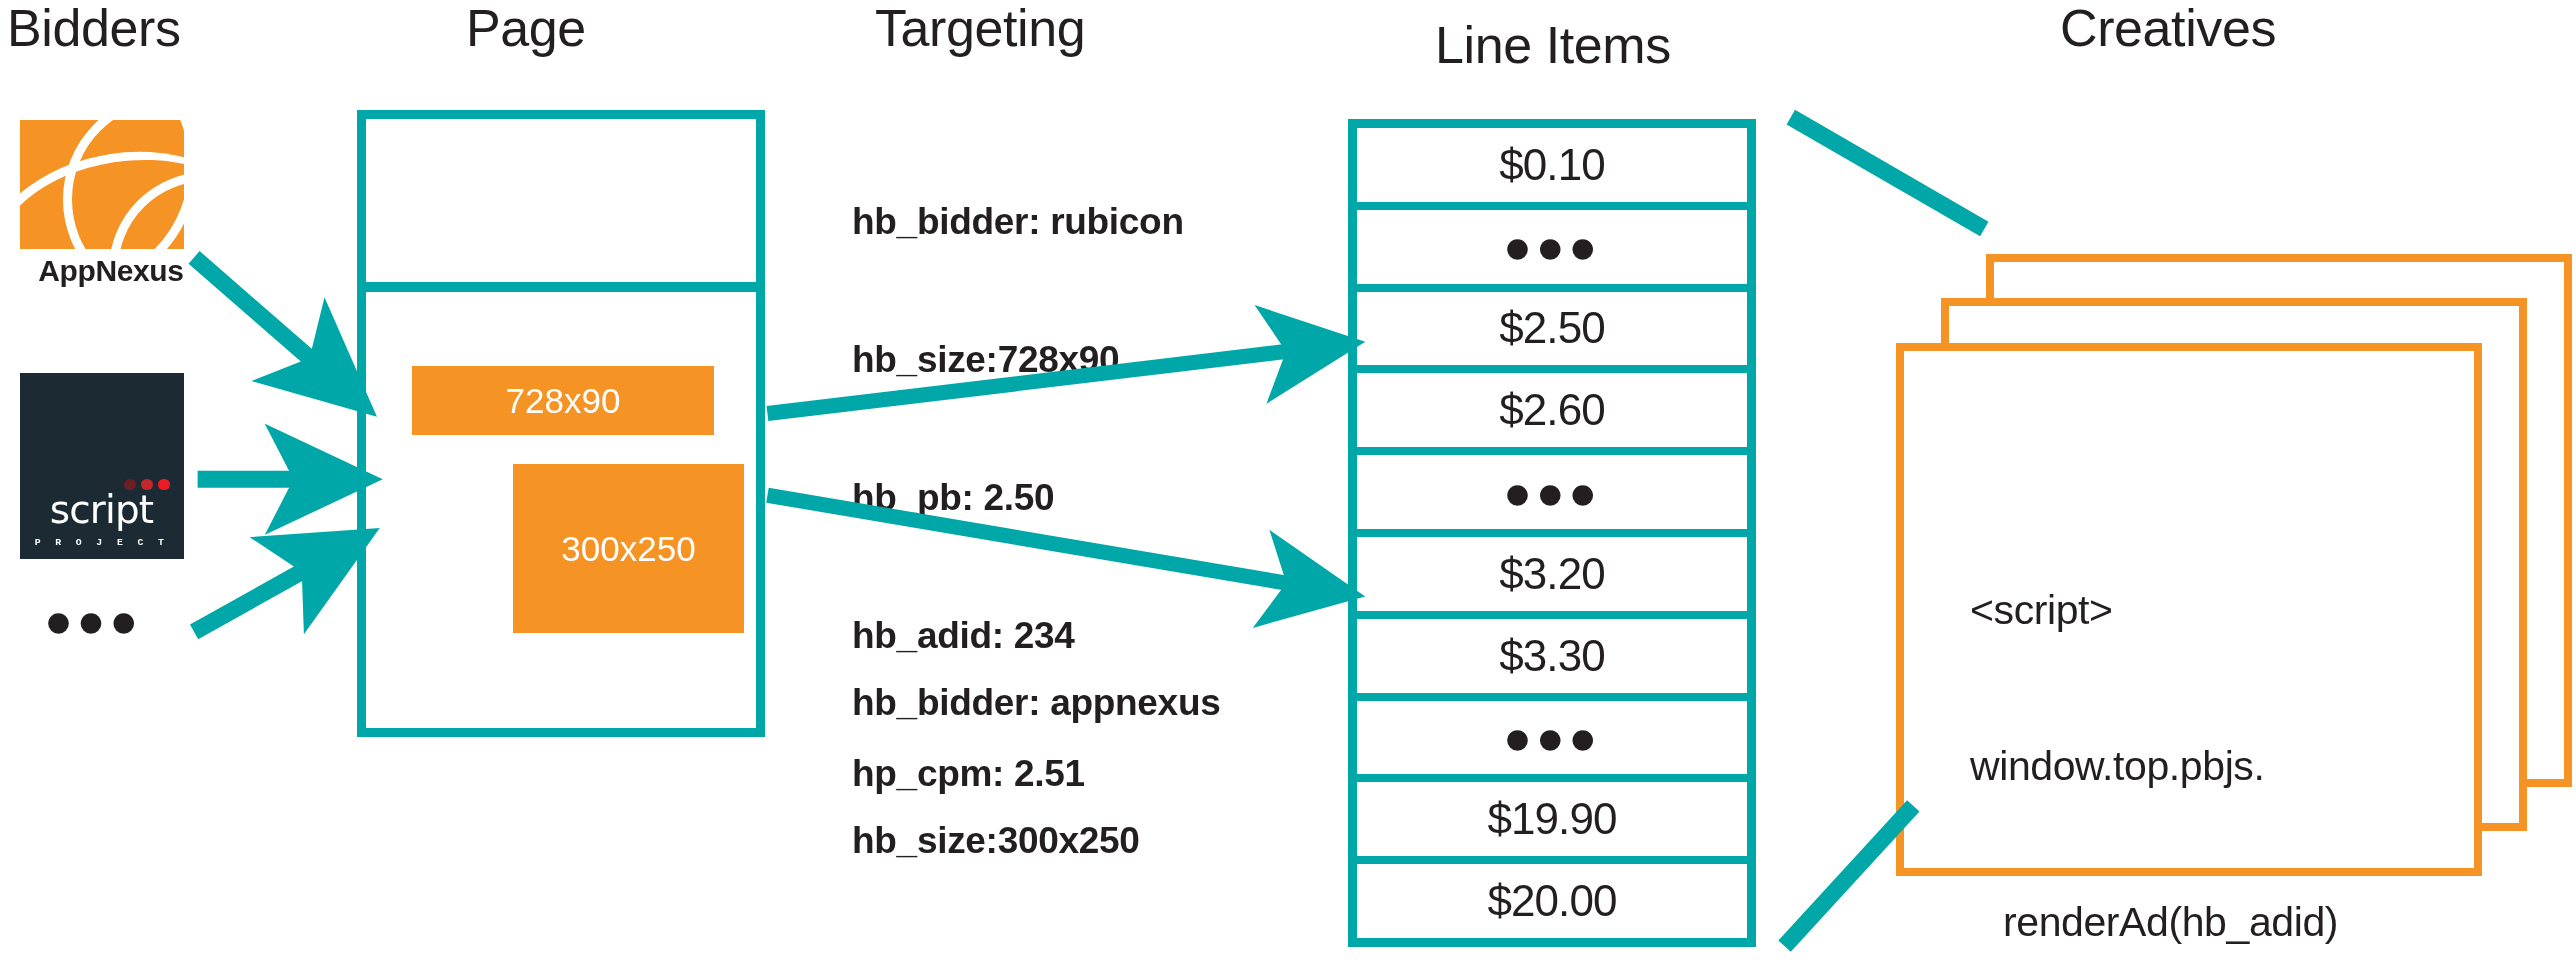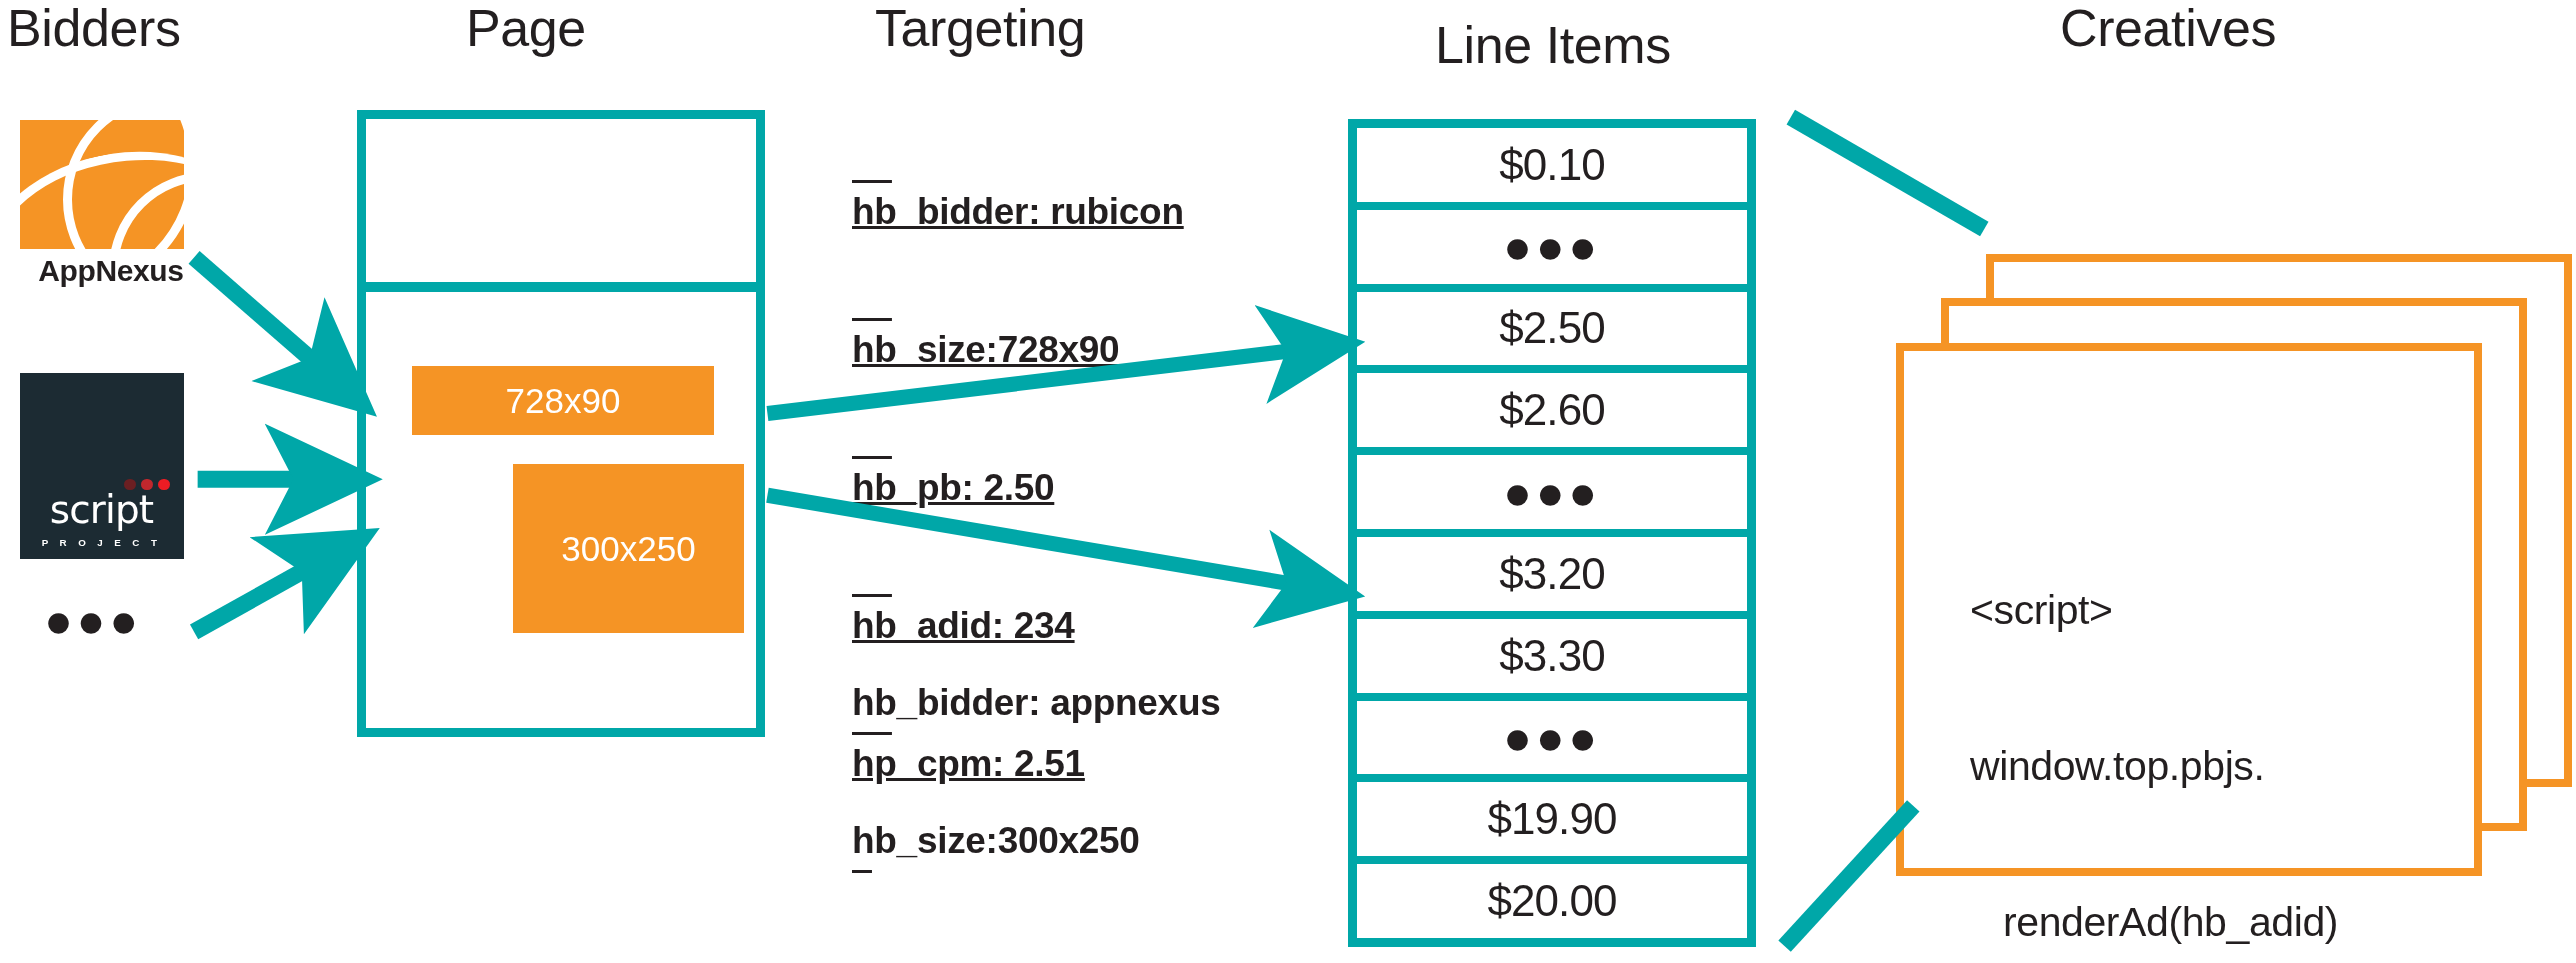--- a/index.html
+++ b/index.html
@@ -31,21 +31,21 @@
     position:absolute;left:19.5px;top:373px;width:164px;height:186px;
     background:#1c2b33;overflow:hidden;
   }
   .rubicon-word{
     position:absolute;left:0;bottom:27px;width:100%;text-align:center;
     font-size:39px;font-weight:400;color:#ffffff;letter-spacing:-0.9px;
     font-family:"DejaVu Sans", sans-serif;
   }
   .rubicon-sub{
     position:absolute;left:0;bottom:10.7px;width:100%;text-align:center;
-    font-size:9.8px;color:#ffffff;letter-spacing:4.4px;font-weight:700;
+    font-size:9.8px;color:#ffffff;letter-spacing:4.4px;font-weight:700;font-family:Liberation Mono, monospace;
   }
   .rubicon-dots{position:absolute;right:14px;bottom:69px;display:flex;gap:5.3px;}
   .rubicon-dots i{display:block;width:11.5px;height:11.5px;border-radius:50%;}
   .bidders-ellipsis{
     position:absolute;left:44px;top:597px;font-size:48px;line-height:1;
     letter-spacing:3.6px;color:#231f20;font-weight:700;
   }
 
   
   .page-box{
@@ -61,21 +61,21 @@
     font-size:35px;font-weight:400;letter-spacing:0px;
   }
   .slot-728{left:46px;top:247px;width:302px;height:69px;}
   .slot-300{left:147px;top:345px;width:231px;height:169px;}
 
   
   .targeting{
     position:absolute;font-size:37px;font-weight:700;line-height:46px;
     color:#231f20;white-space:pre;letter-spacing:-0.3px;
   }
-  .targeting-1{left:852px;top:97px;text-decoration:underline;}
+  .targeting-1{left:852px;top:107px;}
   .targeting-2{left:852px;top:588px;}
   .targeting div{height:46px;}
 
   
   .lineitems{
     position:absolute;left:1348px;top:119px;width:408px;height:828px;
     border:9.8px solid #00A7A8;box-sizing:border-box;background:#00A7A8;
     display:flex;flex-direction:column;gap:8px;
   }
   .li-row{

